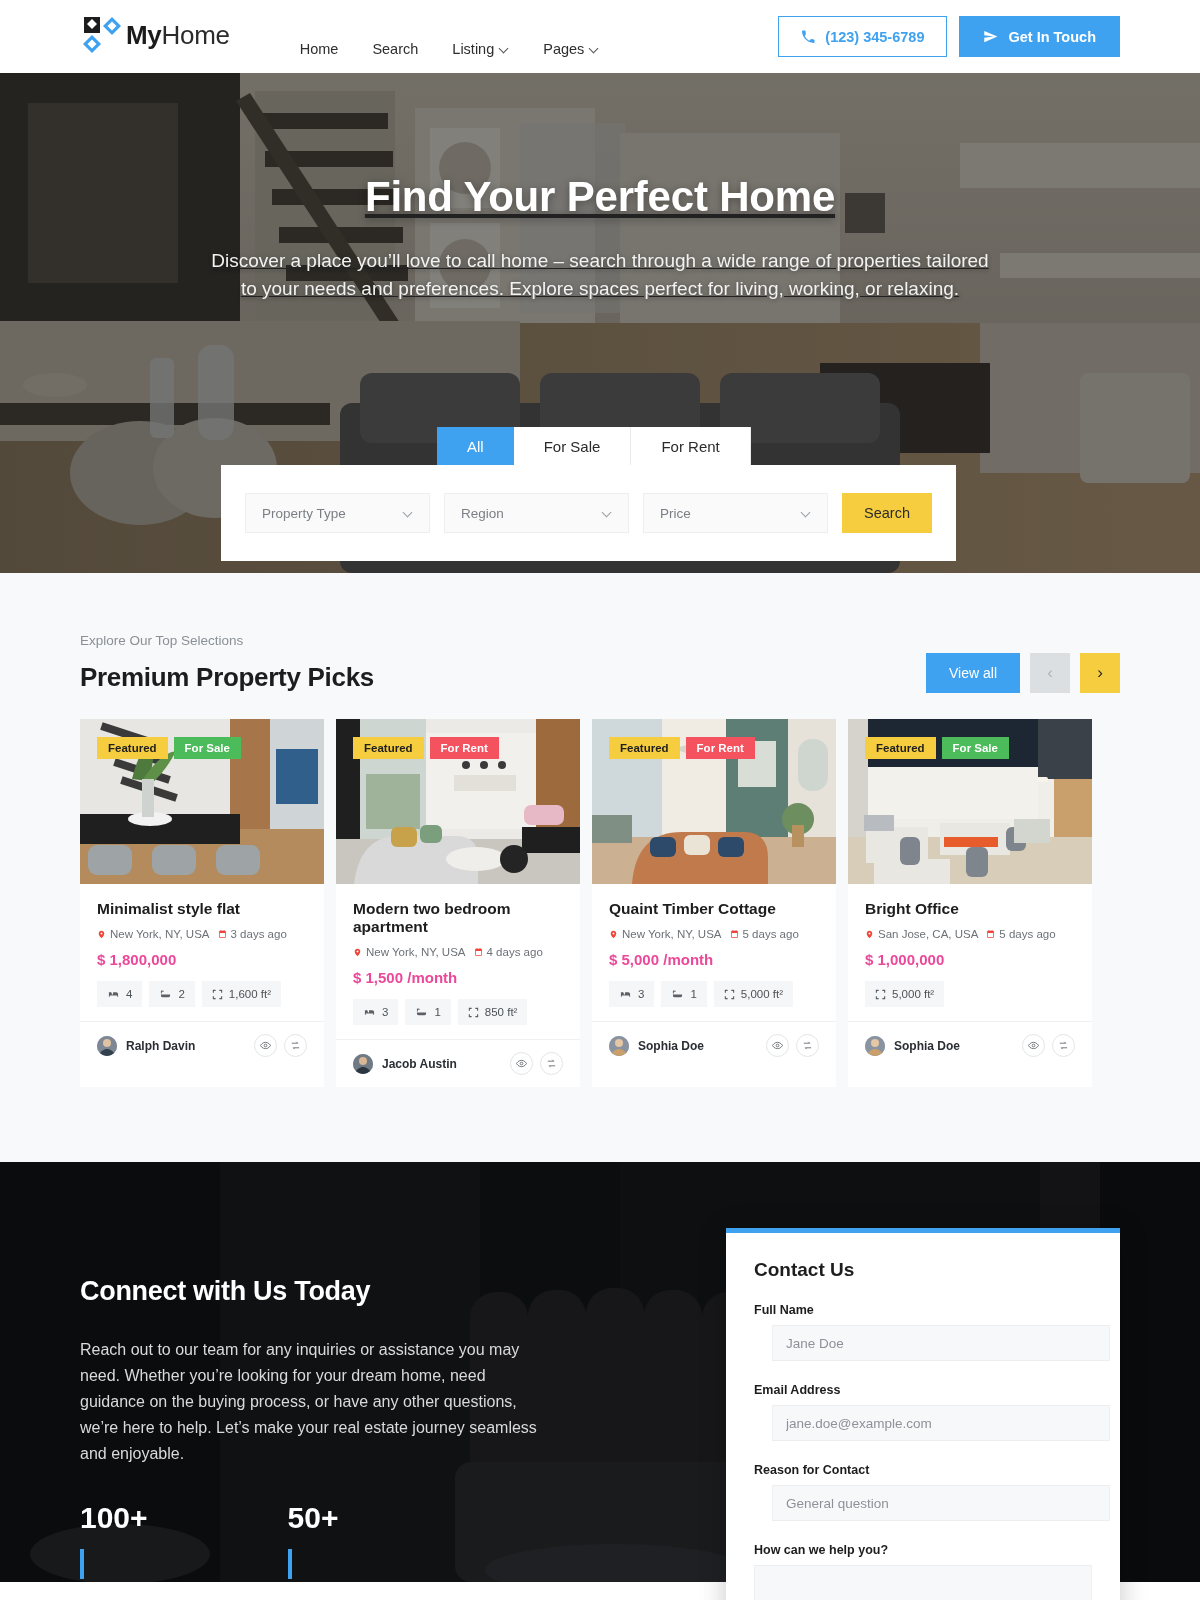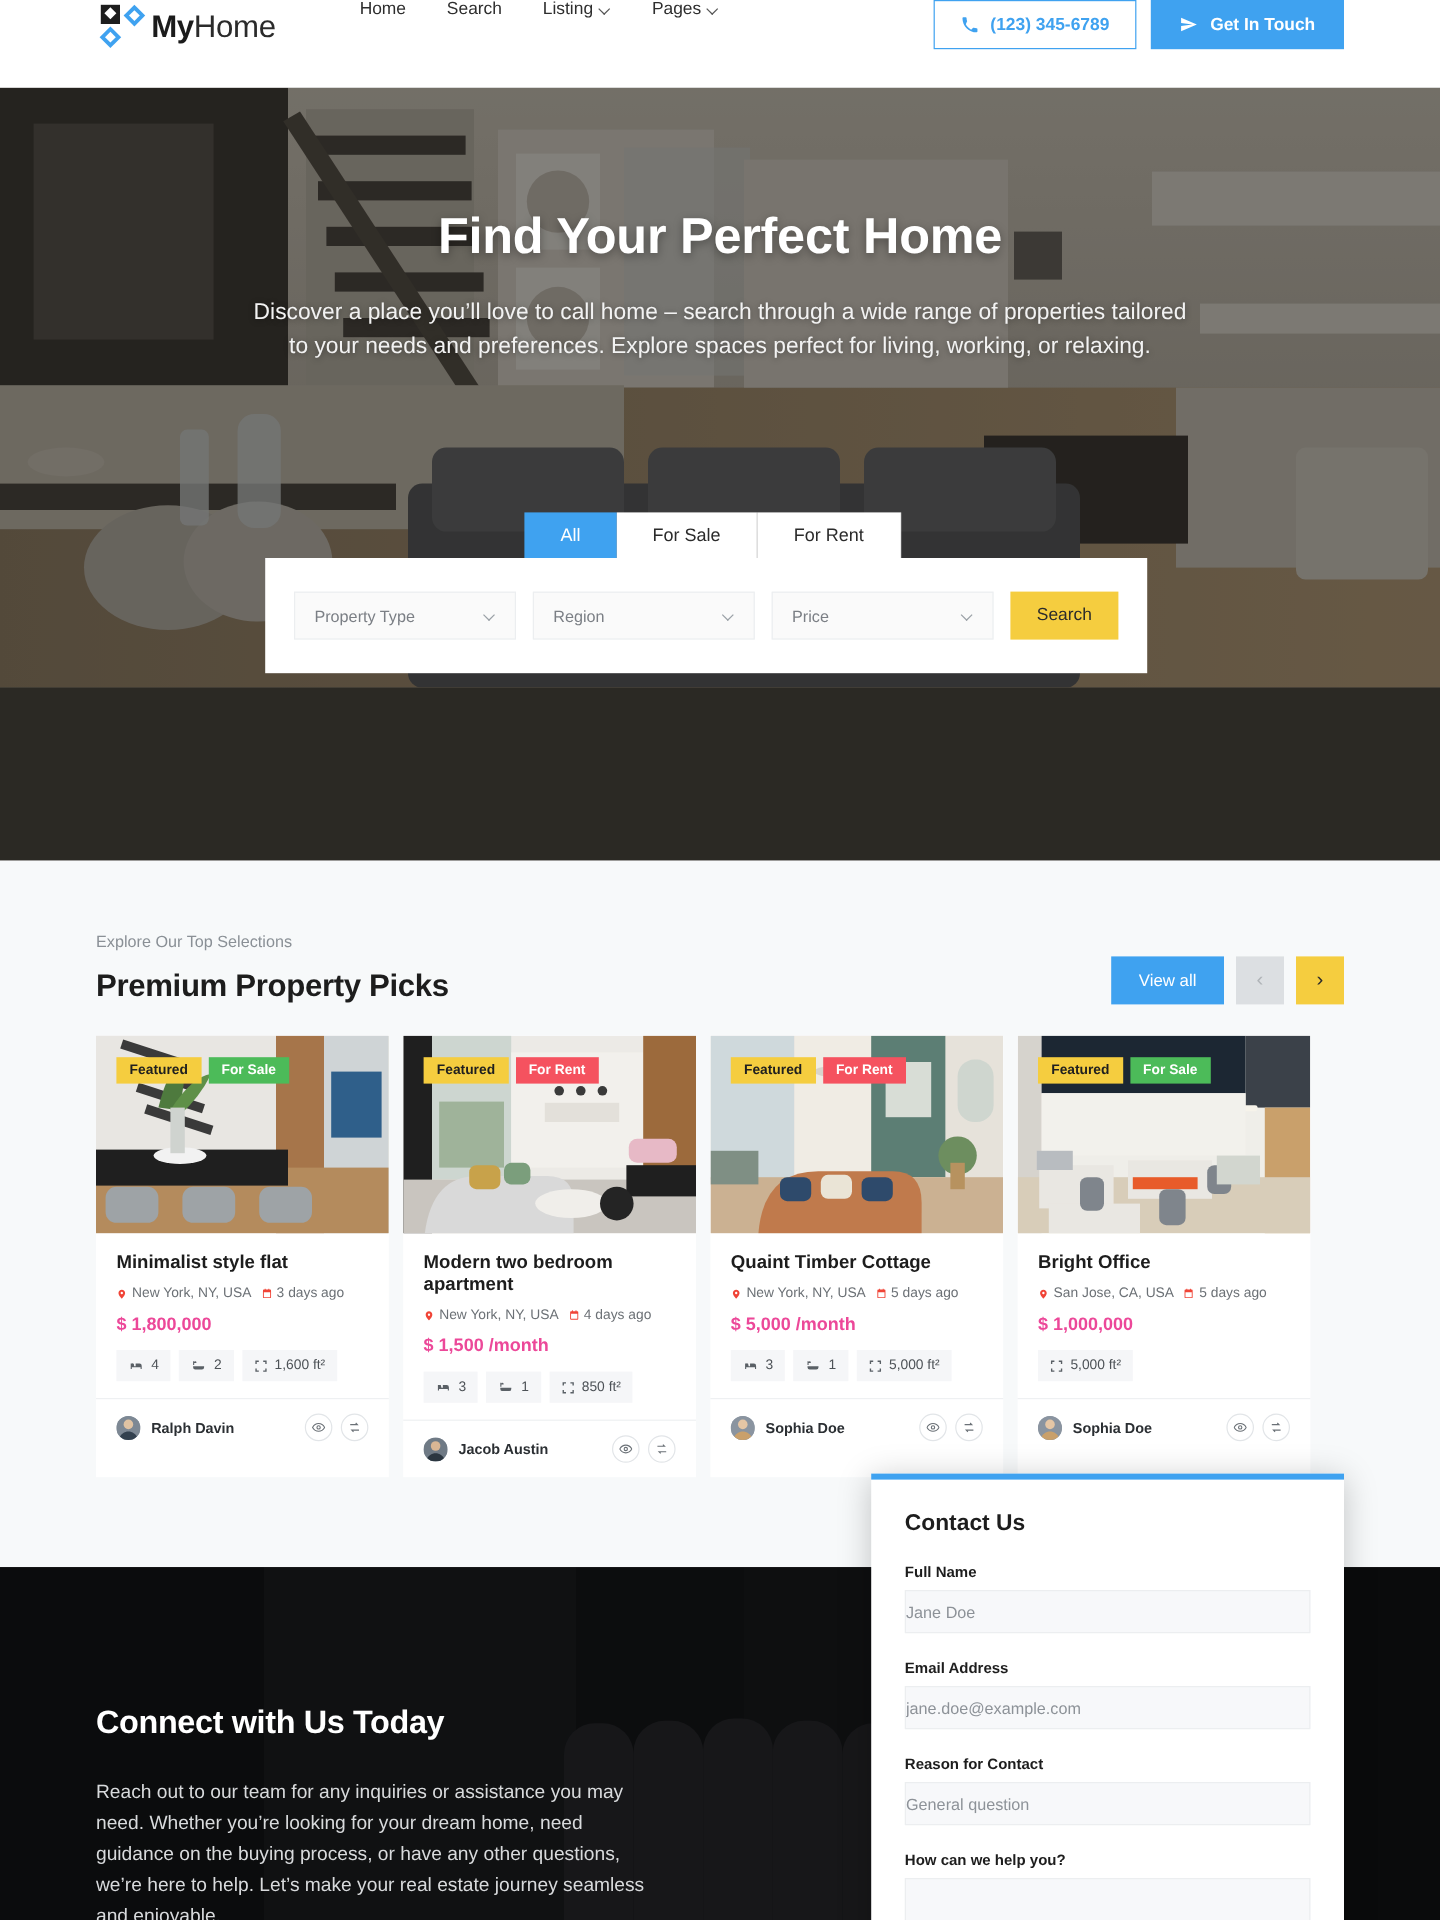--- a/index.html
+++ b/index.html
@@ -11,22 +11,22 @@
     background: #ffffff;
     color: #222;
   }
   .page { width: 1200px; height: 1600px; position: relative; overflow: hidden; }
 
   
   .header {
     height: 73px;
     background: #ffffff;
     display: flex;
-    align-items: flex-start;
-    padding: 0 80px 0 80px;
+    align-items: flex-end;
+    padding: 0 80px 16px 80px;
     position: relative;
     z-index: 30;
   }
   .logo { display: flex; align-items: center; gap: 0px; }
   .logo-mark { width: 44px; height: 44px; position: relative; flex: none; margin-right: 2px; }
   .logo-text { font-size: 26px; font-weight: 700; letter-spacing: -0.3px; line-height: 1; }
   .logo-text .my { color: #1b1b1b; }
   .logo-text .home { color: #2b2b2b; font-weight: 400; }
 
   .nav { display: flex; align-items: center; gap: 34px; margin-left: 70px; }
@@ -48,22 +48,23 @@
   }
   .cta-btn {
     background: #3fa2f0; color: #fff; height: 41px; padding: 0 24px;
     display: flex; align-items: center; gap: 10px; font-size: 14.5px; font-weight: 600;
     border: none; cursor: pointer;
   }
   .icon-svg { display: block; }
 
   
   .hero {
-    height: 644px; position: relative; overflow: hidden;
+    height: 500px; position: relative; overflow: hidden;
     background: #3a3731;
+    text-decoration: underline;
   }
   .hero-photo { position: absolute; inset: 0; }
   .hero-overlay { position: absolute; inset: 0; background: rgba(30,28,25,0.52); }
   .hero-inner {
     position: relative; z-index: 5; height: 100%;
     display: flex; flex-direction: column; align-items: center;
     padding-top: 100px;
   }
   .hero-title {
     font-size: 42px; font-weight: 700; color: #fff; letter-spacing: -0.2px;
@@ -163,21 +164,21 @@
 
   .form-card {
     position: absolute; right: 80px; top: 1228px; width: 394px; background: #fff;
     border-top: 5px solid #3fa2f0; z-index: 20; padding: 26px 28px 30px 28px;
     box-shadow: 0 4px 26px rgba(0,0,0,0.22);
   }
   .form-title { font-size: 19px; font-weight: 700; color: #1d1d1d; }
   .flabel { font-size: 12.5px; font-weight: 700; color: #1d1d1d; margin-top: 22px; margin-bottom: 8px; }
   .finput {
     width: 100%; height: 36px; background: #f7f8fa; border: 1px solid #eceef0;
-    padding: 0 0; font-size: 13.5px; color: #8d9298; font-family: "Liberation Sans", sans-serif;
+    padding: 0 13px; font-size: 13.5px; color: #8d9298; font-family: "Liberation Sans", sans-serif; margin-left: 18px;
   }
   .finput::placeholder { color: #8d9298; }
   .ftextarea {
     width: 100%; height: 60px; background: #f7f8fa; border: 1px solid #eceef0;
     padding: 10px 14px; font-size: 13.5px; color: #8d9298;
     font-family: "Liberation Sans", sans-serif; resize: none;
   }
 </style>
 </head>
 <body>

